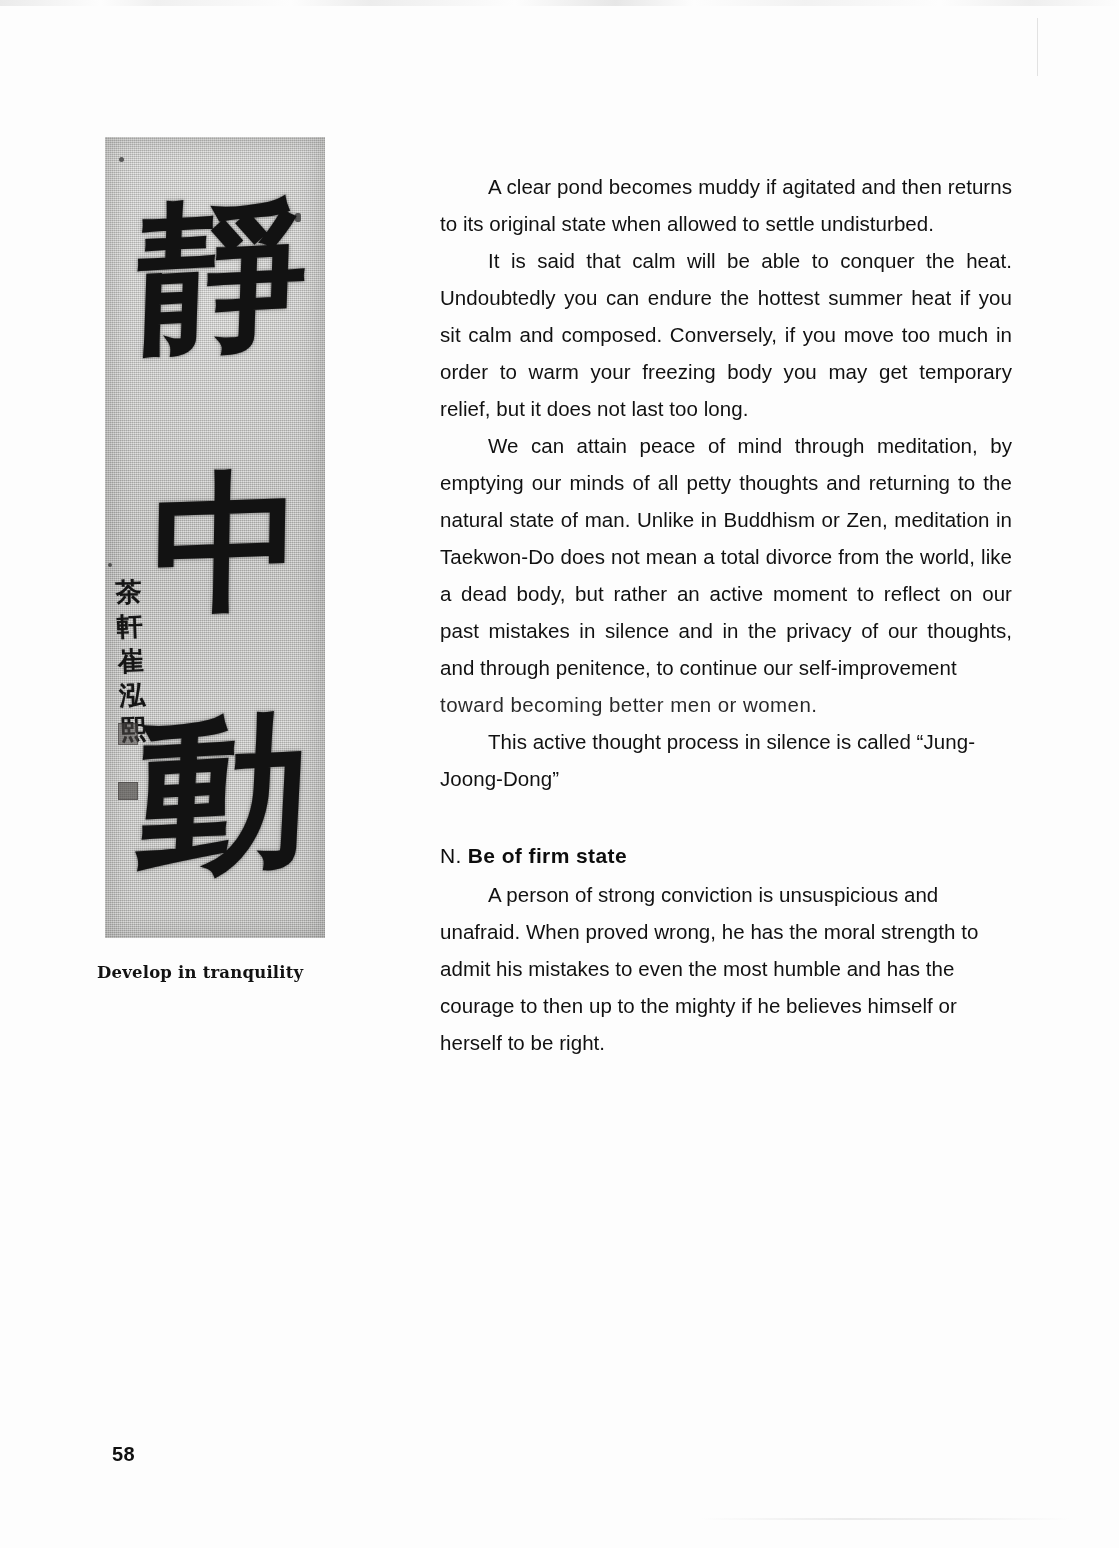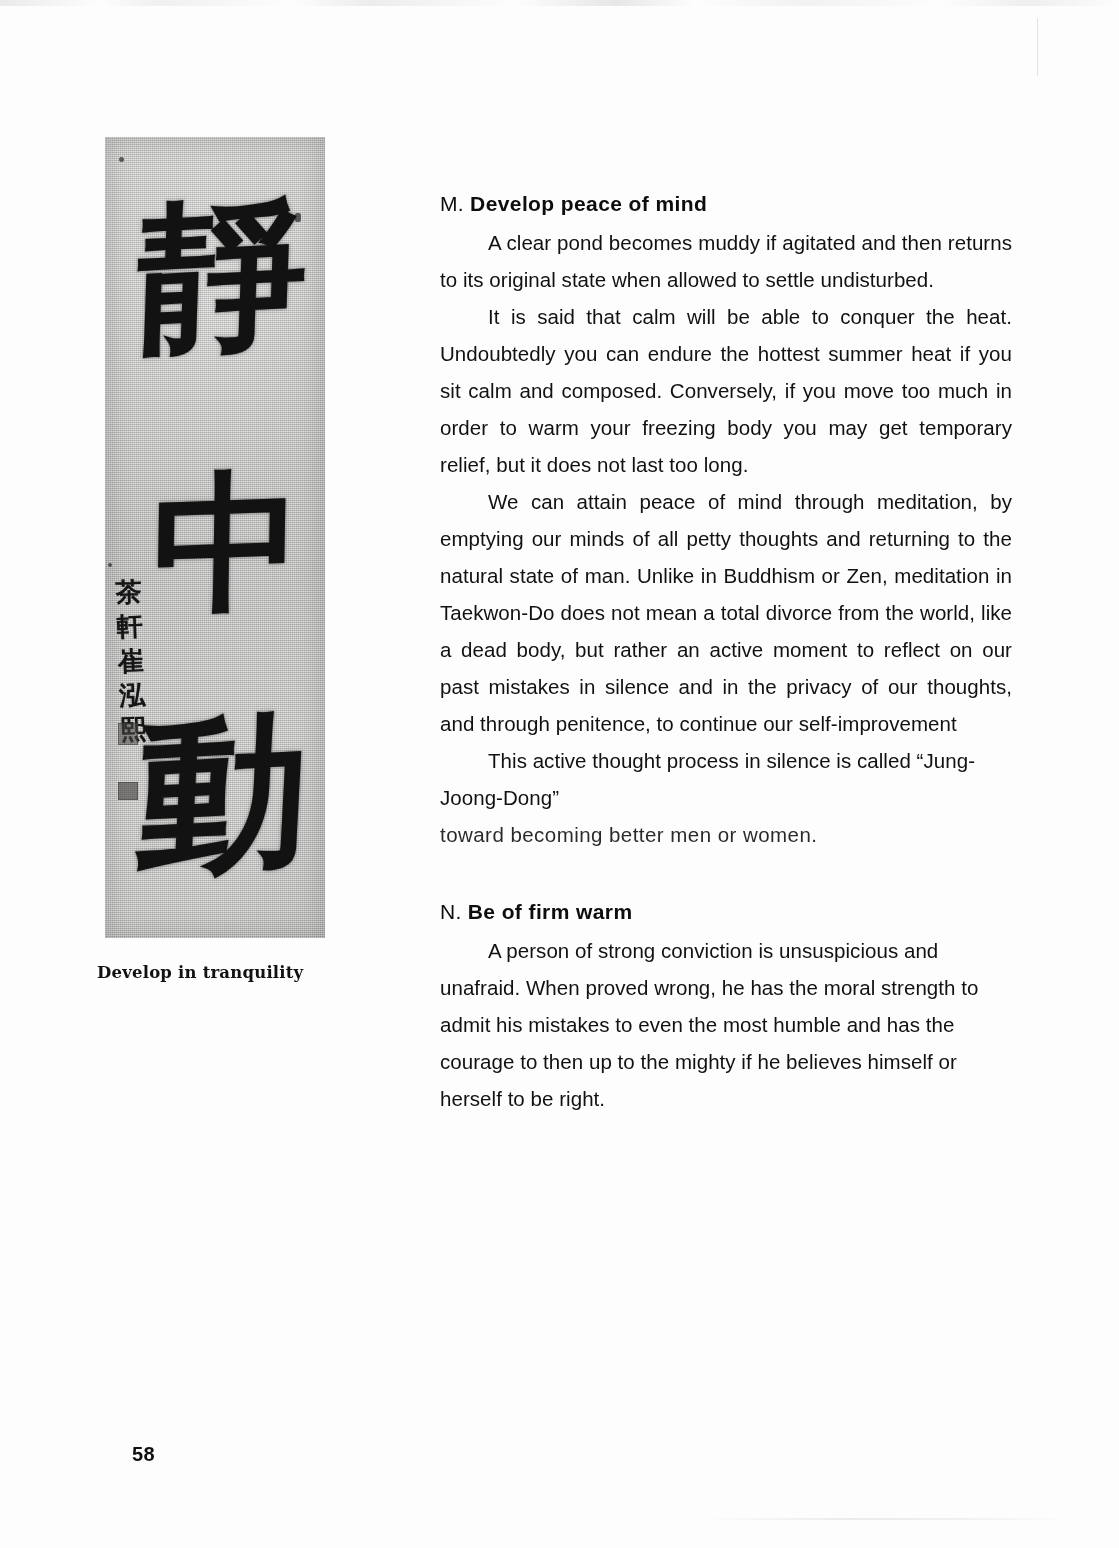--- a/index.html
+++ b/index.html
@@ -170,21 +170,21 @@
   
   .faded-line {
     color: #1a1a1a;
     letter-spacing: .45px;
     font-size: 20.5px;
     opacity: .93;
   }
 
   .page-number {
     position: absolute;
-    left: 132px;
+    left: 112px;
     top: 1443px;
     font-size: 20px;
     font-weight: 700;
     color: #101010;
     letter-spacing: .5px;
   }
 </style>
 </head>
 <body>
 
@@ -211,38 +211,34 @@
       <div class="seal seal-upper"></div>
       <div class="seal seal-lower"></div>
     </div>
   </div>
 
   <div class="figure-caption">Develop in tranquility</div>
 
   <div class="column">
 
 
-    <h2 class="heading gap-before-heading">
-      <span class="heading-letter">M.</span>
-      <span class="heading-title">Develop peace of mind</span>
-    </h2>
 
     <p class="para indent gap-after-heading">A clear pond becomes muddy if agitated and then returns to its original state when allowed to settle undisturbed.</p>
 
     <p class="para indent">It is said that calm will be able to conquer the heat. Undoubtedly you can endure the hottest summer heat if you  sit  calm and composed. Conversely, if you move too much in order to warm your freezing body you may get temporary relief, but it does not last too long.</p>
 
     <p class="para indent">We can attain peace of mind through meditation, by emptying our minds of all petty thoughts and returning to the natural state of man. Unlike in Buddhism or Zen, meditation in Taekwon-Do does not mean a total divorce from the world, like a dead body, but rather an active moment to reflect on our past mistakes in silence and in the privacy of our thoughts, and through penitence, to continue our self-improvement</p>
 
+    <p class="para flush last-line-left faded-line">toward becoming better men or women.</p>
+
     <p class="para indent last-line-left">This active thought process in silence is called “Jung-Joong-Dong”</p>
-
-    <p class="para flush last-line-left faded-line">toward becoming better men or women.</p>
 
     <h2 class="heading gap-section">
       <span class="heading-letter">N.</span>
-      <span class="heading-title">Be of firm warm</span>
+      <span class="heading-title">Be of firm state</span>
     </h2>
 
     <p class="para indent gap-after-heading last-line-left">A person of strong conviction is unsuspicious and unafraid. When proved wrong, he has the moral strength to admit his mistakes to even the most humble and has the courage to then up to the mighty if he believes himself or herself to be right.</p>
 
   </div>
 
   <div class="page-number">58</div>
 
 </div>
 

